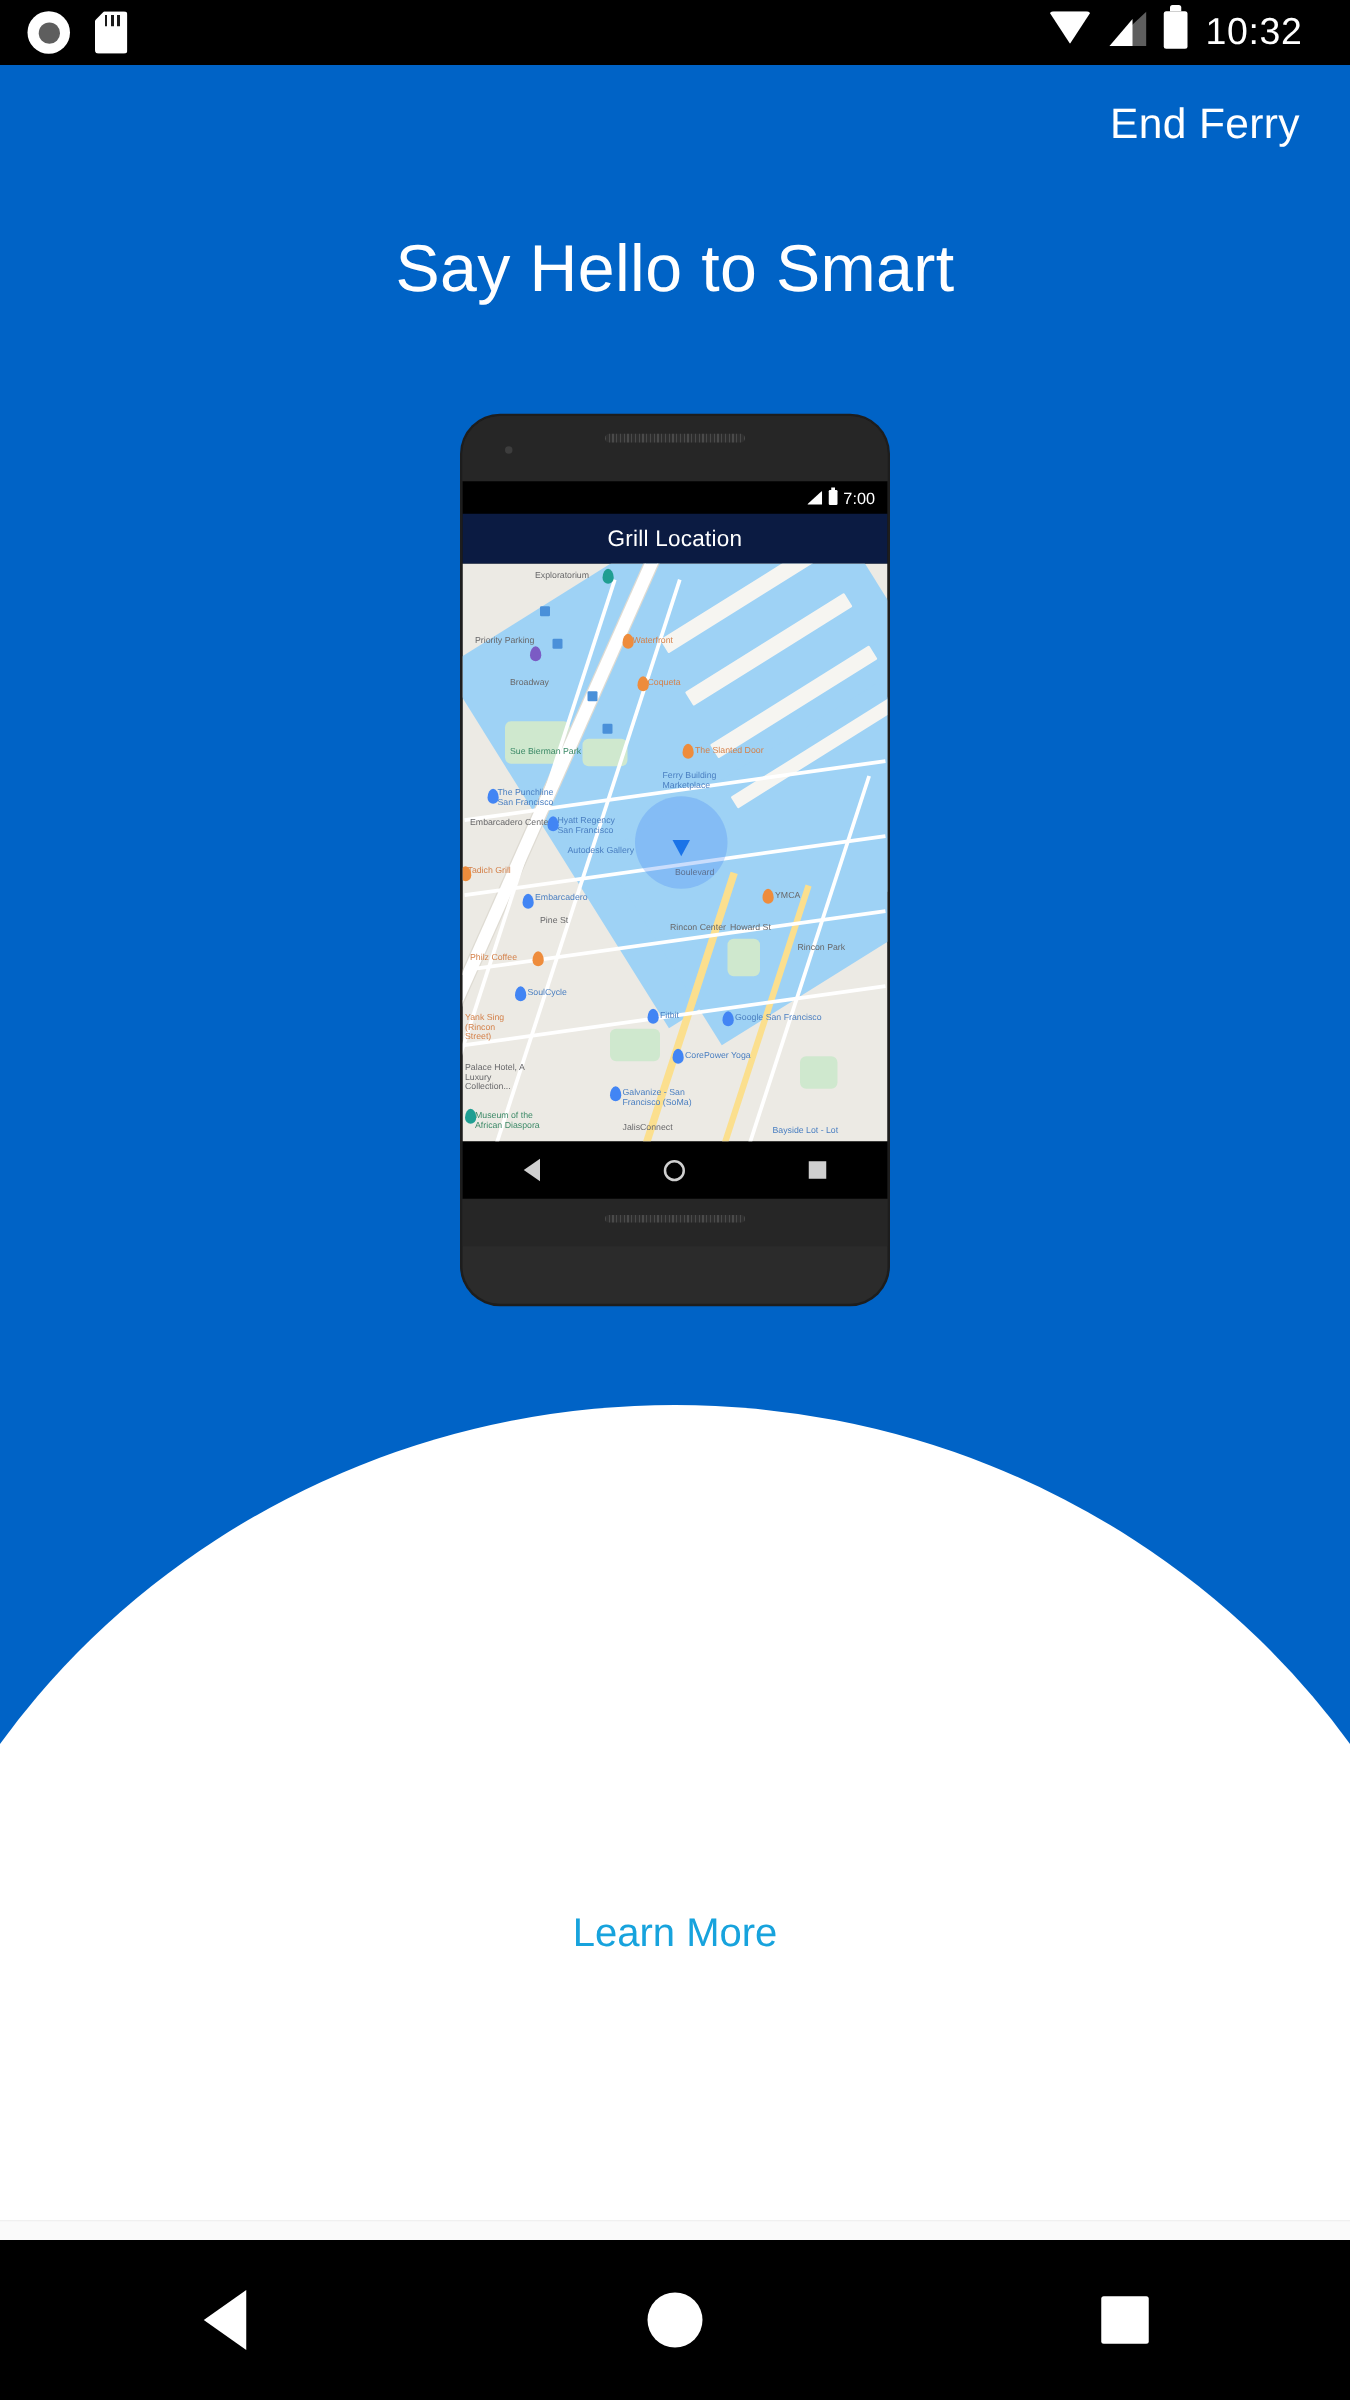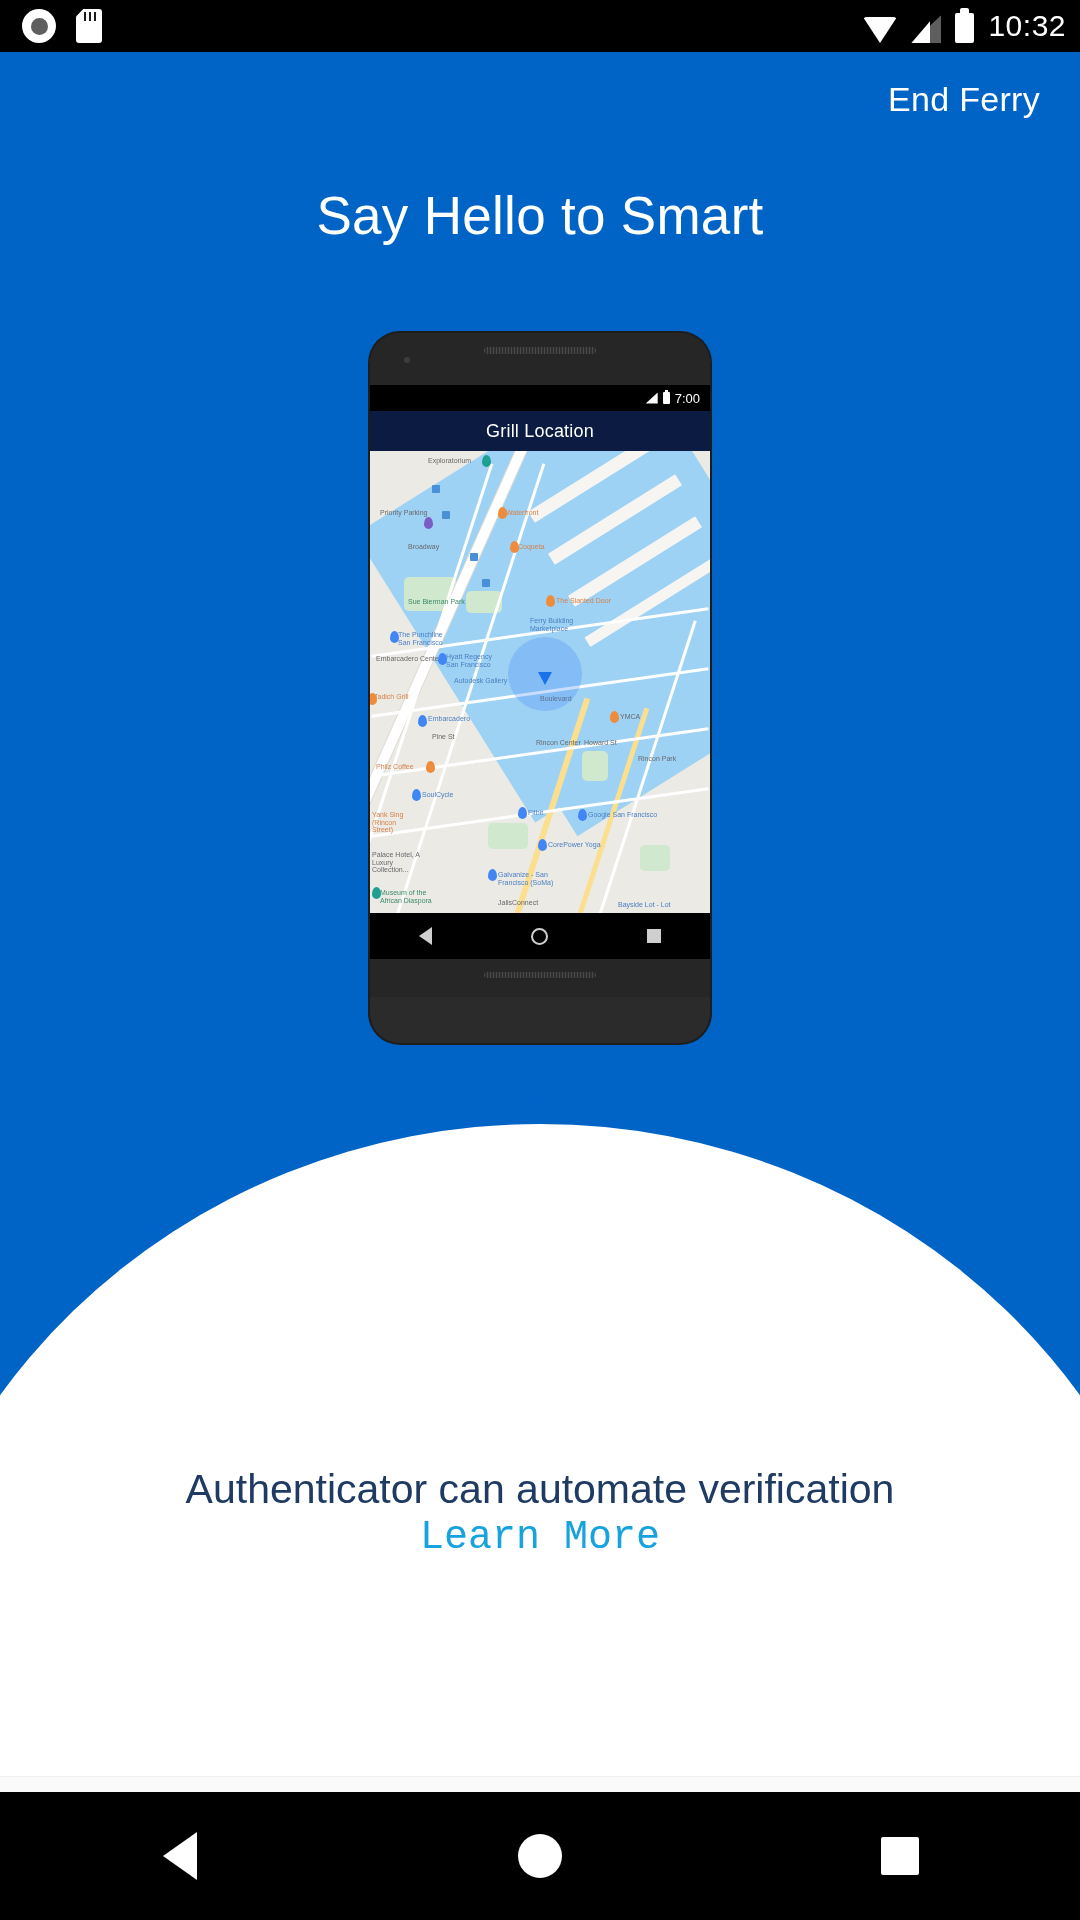--- a/index.html
+++ b/index.html
@@ -5,21 +5,21 @@
   * { margin:0; padding:0; box-sizing:border-box; }
   html,body { width:1080px; height:1920px; background:#000; }
   body { font-family:"Liberation Sans", sans-serif; overflow:hidden; position:relative; }
 
   
   .statusbar{
     position:absolute; left:0; top:0; width:1080px; height:52px;
     background:#000; display:flex; align-items:center;
   }
   .sb-left{ display:flex; align-items:center; gap:20px; padding-left:22px; }
-  .sb-right{ margin-left:auto; display:flex; align-items:flex-end; gap:14px; padding-right:14px; }
+  .sb-right{ margin-left:auto; display:flex; align-items:flex-start; gap:14px; padding-right:38px; }
   .sb-time{ color:#fff; font-size:30px; letter-spacing:.5px; font-family:"Liberation Sans",sans-serif; }
 
   .ic-record{ width:34px; height:34px; border-radius:50%; background:#fff;
     display:flex; align-items:center; justify-content:center; }
   .ic-record i{ width:17px; height:17px; border-radius:50%; background:#5e5e5e; display:block; }
   .ic-sd{ width:26px; height:34px; background:#fff; border-radius:3px 3px 3px 3px;
     position:relative; clip-path:polygon(28% 0,100% 0,100% 100%,0 100%,0 22%); }
   .ic-sd::after{ content:""; position:absolute; right:3px; top:3px; width:15px; height:9px;
     background:repeating-linear-gradient(90deg,#1a1a1a 0 2px,#fff 2px 5px); }
 
@@ -129,21 +129,21 @@
     width:112px; height:6px; border-radius:4px;
     background:repeating-linear-gradient(90deg,#4a4a4a 0 1px,#2e2e2e 1px 3px); }
 
   
   .content{
     position:absolute; left:0; top:1464px; width:1080px; height:312px; background:#fff;
     display:flex; flex-direction:column; align-items:center;
   }
   .body-text{ width:900px; text-align:center; color:#1f3a63;
     font-size:41px; line-height:1.24; font-weight:400; }
-  .learn-more{ color:#17a3dd; font-size:40px; cursor:pointer;font-family:Liberation Mono, monospace; }
+  .learn-more{ margin-top:64px; color:#17a3dd; font-size:32px; cursor:pointer; }
   .dots-wrap{ position:absolute; left:0; top:1776px; width:1080px; height:88px;
     background:#fafafa; border-top:1px solid #f0f0f0;
     display:flex; align-items:center; justify-content:center; gap:24px; }
   .dot{ border-radius:50%; background:#9a9a9a; }
   .dot.sm{ width:13px; height:13px; }
   .dot.active{ width:24px; height:24px; background:#000; }
 
   
   .navbar{
     position:absolute; left:0; bottom:0; width:1080px; height:128px; background:#000;
@@ -292,21 +292,20 @@
 
     <div class="phone-bottom"></div>
   </div>
 
   <div class="hill"></div>
   <div class="hill-notch"></div>
 </div>
 
 <div class="content">
   <div class="body-text">
-    <div>Authenticator can automate verification</div>
   </div>
   <div class="learn-more">Learn More</div>
 </div>
 
 <div class="dots-wrap">
   <span class="dot sm"></span>
   <span class="dot sm"></span>
   <span class="dot active"></span>
 </div>
 

